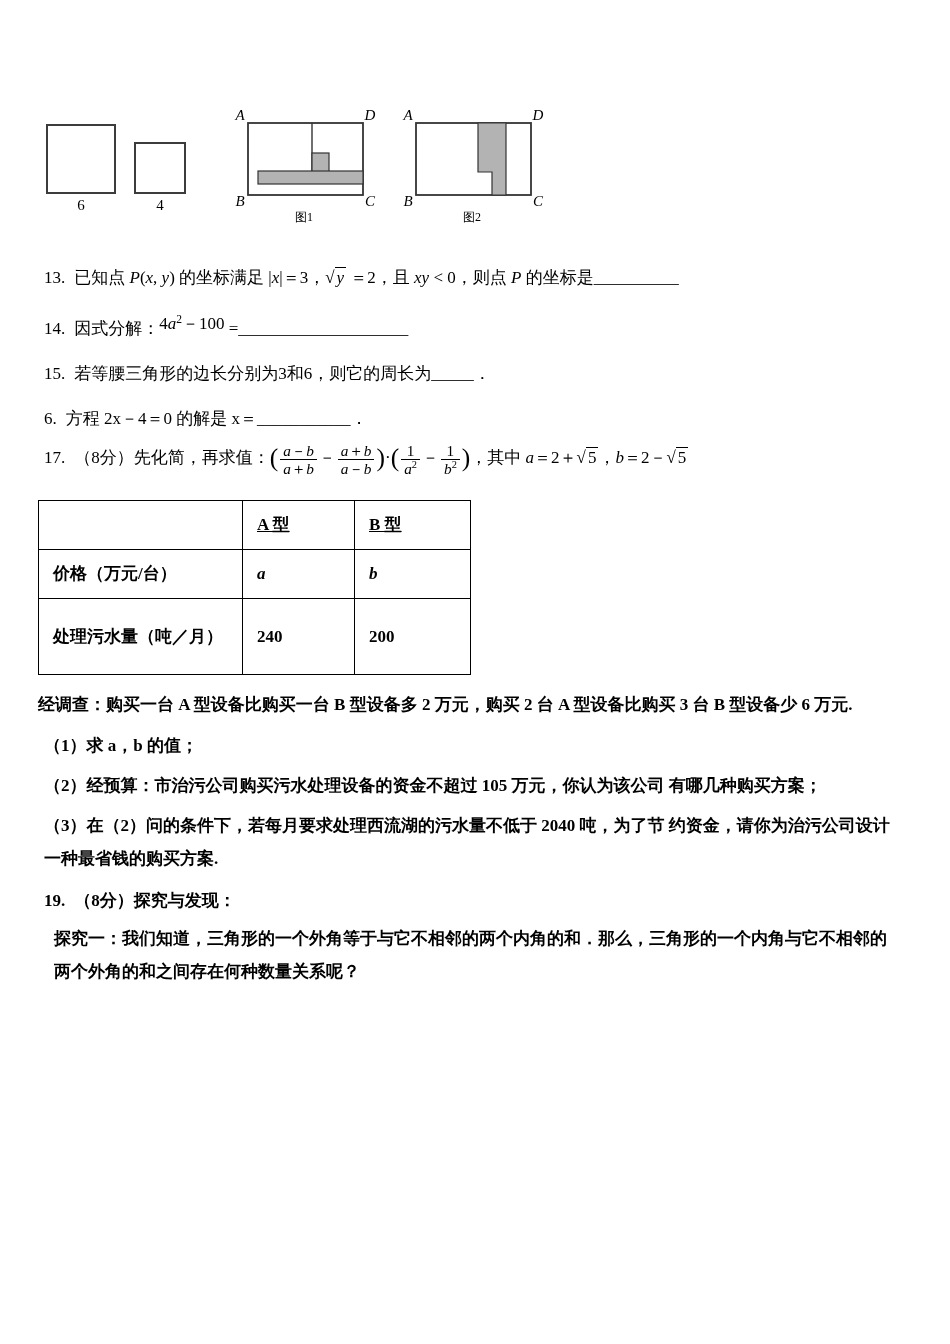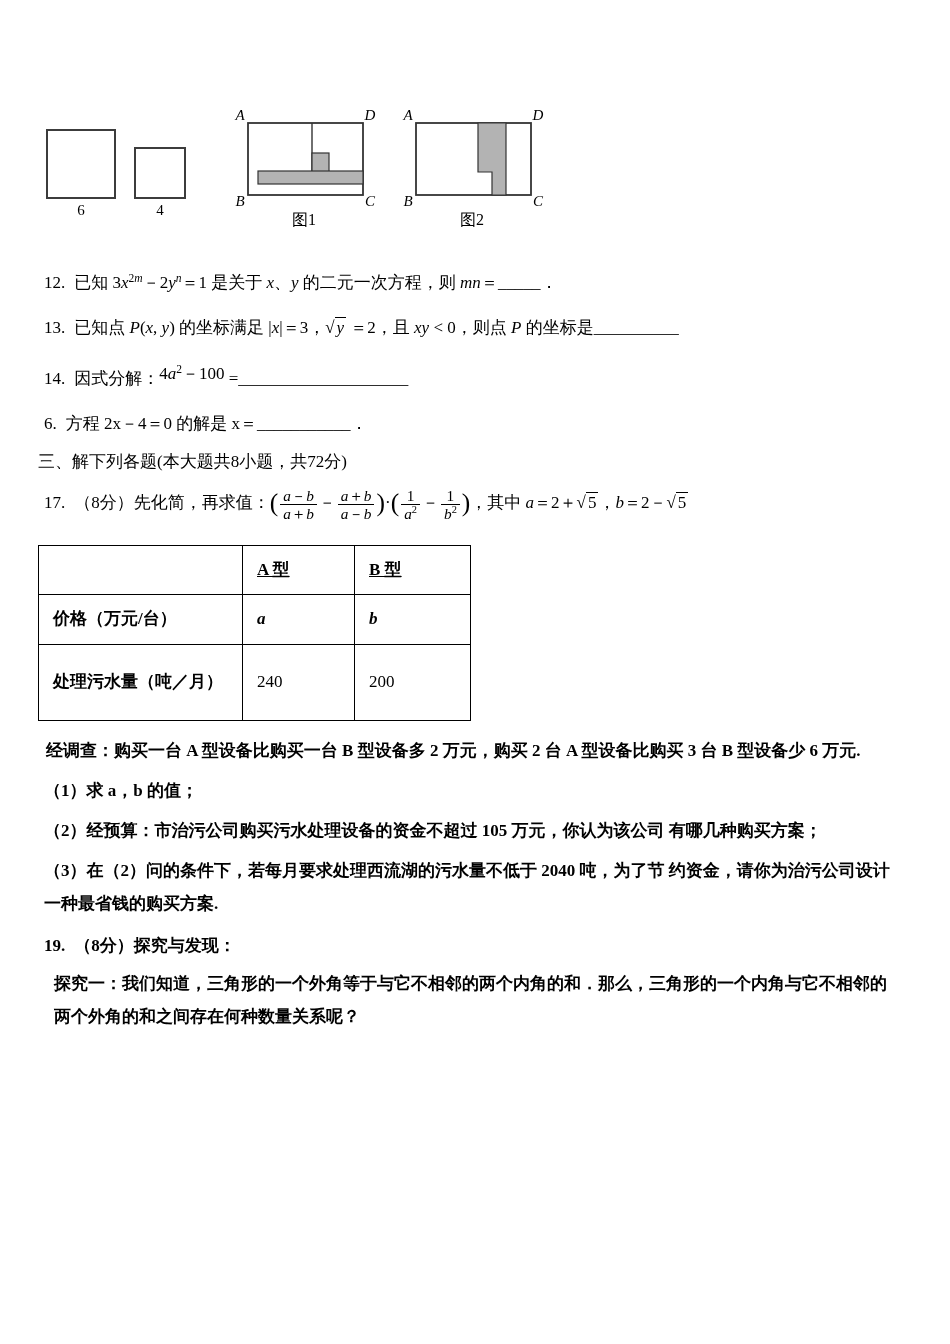--- a/index.html
+++ b/index.html
@@ -9,21 +9,21 @@
           padding:106px 58px 60px 38px; font-size:17px; line-height:1.9; }
 
   
   .figures-row { display:flex; align-items:flex-end; margin:0 0 38px 8px; }
   .sq-wrap { display:flex; flex-direction:column; align-items:center; margin-right:18px; margin-bottom:10px; }
   .sq { border:2px solid #3c3c3c; background:#fff; }
   .sq-large { width:70px; height:70px; }
   .sq-small { width:52px; height:52px; }
   .sq-label { font-size:15px; line-height:1.2; margin-top:2px; }
   .fig-wrap { display:flex; flex-direction:column; align-items:center; margin-right:16px; }
-  .fig-caption { font-size:16px; line-height:1.2; margin-top:0px; }
+  .fig-caption { font-size:12px; line-height:1.2; margin-top:0px; }
   .fig svg { display:block; }
   .corner-label { font-style:italic; font-size:15px; font-family:"Liberation Serif",serif; }
 
   
   .q { margin:0 0 13px 6px; }
   .q .qnum { margin-right:9px; }
   .section-header { margin:0 0 8px 0; }
   .bold { font-weight:bold; }
   .indent0 { margin-left:0; }
 
@@ -38,21 +38,21 @@
   
   table.device-table { border-collapse:collapse; margin:12px 0 14px 0; font-size:17px; }
   table.device-table td { border:1.4px solid #000; padding:8px 14px; vertical-align:middle; }
   td.c1 { width:204px; }
   td.c2 { width:112px; }
   td.c3 { width:116px; }
   tr.hdr td { height:46px;text-decoration:underline; }
   tr.r-price td { height:48px; }
   tr.r-vol td { height:76px; }
   .val-italic { font-style:italic; font-weight:bold; }
-  .val-bold { font-weight:normal; }
+  .val-bold { font-weight:bold; }
 </style>
 </head>
 <body>
 
 <div class="page">
 
   <div class="figures-row">
 
     <div class="sq-wrap">
       <div class="sq sq-large"></div>
@@ -84,30 +84,29 @@
         <text class="corner-label" x="142" y="14" text-anchor="middle">D</text>
         <text class="corner-label" x="12" y="100" text-anchor="middle">B</text>
         <text class="corner-label" x="142" y="100" text-anchor="middle">C</text>
         <rect x="20" y="17" width="115" height="72" fill="none" stroke="#333" stroke-width="1.8"></rect>
         <path d="M82,17 L110,17 L110,89 L96,89 L96,66 L82,66 Z" stroke="#333" stroke-width="1.2" fill="#b3b3b3"></path>
       </svg>
       <div class="fig-caption">图2</div>
     </div>
   </div>
 
-  <p class="q"><span class="qnum">12.</span><span>已知 3<i>x</i><sup>2<i>m</i></sup>－2<i>y</i><sup><i>n</i></sup>＝1 是关于 <i>x</i>、<i>y</i> 的二元一次方程，则 <i>mn</i>＝_____．</span></p>
 
   <p class="q"><span class="qnum">13.</span><span>已知点 <i>P</i>(<i>x</i>, <i>y</i>) 的坐标满足 |<i>x</i>|＝3，<span class="sqrt">√<span class="rad"><i>y</i></span></span> ＝2，且 <i>xy</i> &lt; 0，则点 <i>P</i> 的坐标是__________</span></p>
 
   <p class="q"><span class="qnum">14.</span><span>因式分解：<span class="raised">4<i>a</i><sup>2</sup>－100</span> =____________________</span></p>
 
+  <p class="q"><span class="qnum">15.</span><span>若等腰三角形的边长分别为3和6，则它的周长为_____．</span></p>
 
   <p class="q" style="margin-bottom:6px;"><span class="qnum">6.</span><span>方程 2x－4＝0 的解是 x＝___________．</span></p>
 
-  <p class="q section-header">三、解下列各题(本大题共8小题，共72分)</p>
 
   <p class="q" style="margin-bottom:22px;"><span class="qnum">17.</span><span>（8分）先化简，再求值：<span class="bigp">(</span><span class="frac"><span class="fn"><i>a</i>－<i>b</i></span><span class="fd"><i>a</i>＋<i>b</i></span></span>－<span class="frac"><span class="fn"><i>a</i>＋<i>b</i></span><span class="fd"><i>a</i>－<i>b</i></span></span><span class="bigp">)</span>·<span class="bigp">(</span><span class="frac"><span class="fn">1</span><span class="fd"><i>a</i><sup>2</sup></span></span>－<span class="frac"><span class="fn">1</span><span class="fd"><i>b</i><sup>2</sup></span></span><span class="bigp">)</span>，其中 <i>a</i>＝2＋<span class="sqrt">√<span class="rad">5</span></span>，<i>b</i>＝2－<span class="sqrt">√<span class="rad">5</span></span></span></p>
 
 
   <table class="device-table">
     <tbody>
         <tr class="hdr">
       <td class="c1"></td>
       <td class="c2 bold">A 型</td>
       <td class="c3 bold">B 型</td>
@@ -118,21 +117,21 @@
       <td class="c3 val-italic">b</td>
     </tr>
     <tr class="r-vol">
       <td class="c1 bold">处理污水量（吨／月）</td>
       <td class="c2 val-bold">240</td>
       <td class="c3 val-bold">200</td>
     </tr>
   </tbody>
     </table>
 
-  <p class="q bold indent0" style="margin-left:8px;margin-bottom:8px;">经调查：购买一台 A 型设备比购买一台 B 型设备多 2 万元，购买 2 台 A 型设备比购买 3 台 B 型设备少 6 万元.</p>
+  <p class="q bold indent0" style="margin-left:0;margin-bottom:8px;">经调查：购买一台 A 型设备比购买一台 B 型设备多 2 万元，购买 2 台 A 型设备比购买 3 台 B 型设备少 6 万元.</p>
   <p class="q bold" style="margin-bottom:8px;">（1）求 a，b 的值；</p>
   <p class="q bold" style="margin-bottom:8px;">（2）经预算：市治污公司购买污水处理设备的资金不超过 105 万元，你认为该公司 有哪几种购买方案；</p>
   <p class="q bold" style="margin-bottom:10px;">（3）在（2）问的条件下，若每月要求处理西流湖的污水量不低于 2040 吨，为了节 约资金，请你为治污公司设计一种最省钱的购买方案.</p>
 
   <p class="q bold" style="margin-bottom:6px;margin-top:9px;"><span class="qnum">19.</span><span>（8分）探究与发现：</span></p>
 
   <p class="q bold indent0" style="margin-left:16px;">探究一：我们知道，三角形的一个外角等于与它不相邻的两个内角的和．那么，三角形的一个内角与它不相邻的两个外角的和之间存在何种数量关系呢？</p>
 
 </div>
 

